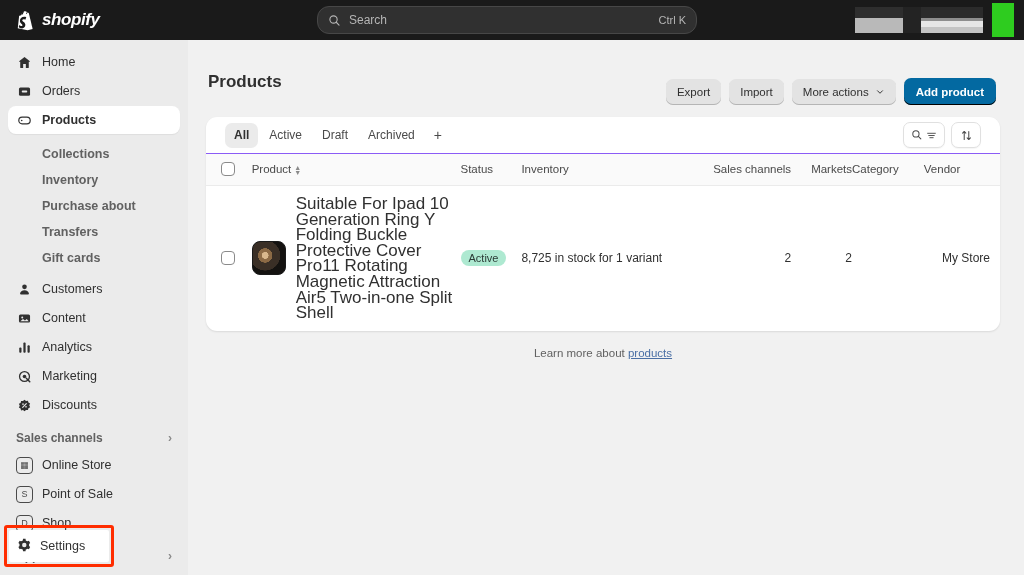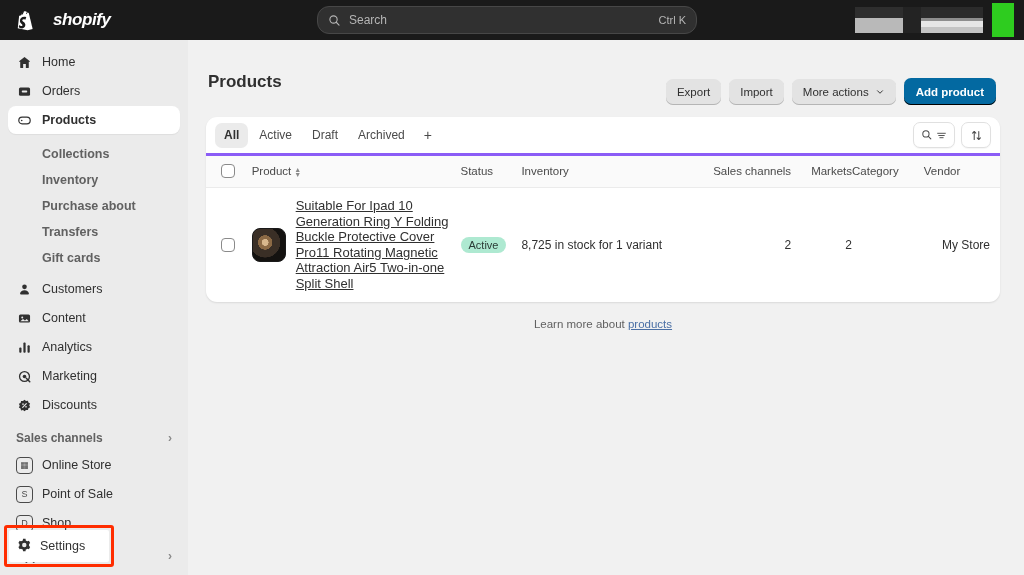--- a/index.html
+++ b/index.html
@@ -9,21 +9,21 @@
     background: #f1f1f1;
     overflow: hidden;
   }
   .app { width: 1024px; height: 575px; display: flex; flex-direction: column; }
 
   
   .topbar {
     height: 40px; background: #1a1a1a; flex: 0 0 40px;
     display: flex; align-items: center; position: relative;
   }
-  .brand { display: flex; align-items: center; gap: 16px; padding-left: 16px; }
+  .brand { display: flex; align-items: center; gap: 5px; padding-left: 16px; }
   .brand-logo { width: 21px; height: 21px; display: block; }
   .brand-name {
     color: #fff; font-size: 17px; font-weight: bold;
     font-style: italic; letter-spacing: -0.4px;
   }
   .searchwrap { position: absolute; left: 317px; width: 380px; }
   .searchbox {
     height: 28px; background: #303030; border: 1px solid #474747;
     border-radius: 12px; display: flex; align-items: center;
     padding: 0 10px; gap: 8px;
@@ -104,21 +104,21 @@
     box-shadow: 0 -1px 0 0 #000 inset; height: 27px; padding: 0 12px;
   }
 
   
   .card {
     background: #fff; border-radius: 11px;
     box-shadow: 0 1px 2px rgba(0,0,0,.10); overflow: hidden;
   }
   .tabsrow {
     display: flex; align-items: center; justify-content: space-between;
-    padding: 5px 9px; border-bottom: 3px solid #8b5cf6; text-align: center;
+    padding: 5px 19px; border-bottom: 1px solid #8b5cf6; text-align: center;
   }
   .tabs { display: flex; align-items: center; gap: 2px; }
   .tab {
     height: 25px; padding: 0 9px; border-radius: 7px;
     font-size: 12px; color: #4a4a4a; display: flex;
     align-items: center; cursor: pointer;
   }
   .tab.sel { background: #ebebeb; color: #303030; font-weight: 600; }
   .tab-add { font-size: 14px; color: #4a4a4a; padding: 0 8px; }
   .tool-btns { display: flex; gap: 6px; }
@@ -148,21 +148,21 @@
   .cb {
     width: 14px; height: 14px; border: 1.3px solid #8a8a8a;
     border-radius: 4px; background: #fff; display: block; cursor: pointer;
   }
   .prod-cell { display: flex; align-items: center; gap: 10px; padding-left: 0; }
   .thumb {
     width: 34px; height: 34px; border-radius: 8px; flex: 0 0 34px;
     background: radial-gradient(circle at 38% 42%, #d9b88d 0 12%, #8c6a45 13% 26%, #3a2f26 27% 55%, #141210 56% 100%);
     border: 1px solid #1a1a1a;
   }
-  .prod-name { font-size: 13px; line-height: 15.6px; color: #303030; text-decoration: underline; }
+  .prod-name { font-size: 17px; line-height: 15.6px; color: #303030; }
   .badge {
     display: inline-block; background: #aee9d1; color: #2b3b36;
     font-size: 11px; padding: 2px 8px; border-radius: 9px; white-space: nowrap;
   }
   .sortico { display: inline-flex; flex-direction: column; line-height: 5px; margin-left: 3px; color: #8a8a8a; font-size: 7px; vertical-align: middle; }
   .learn { text-align: center; font-size: 11.5px; color: #616161; padding: 16px 0 0 0; }
   .learn a { color: #4a6fa5; text-decoration: underline; }
 </style>
 </head>
 <body>

